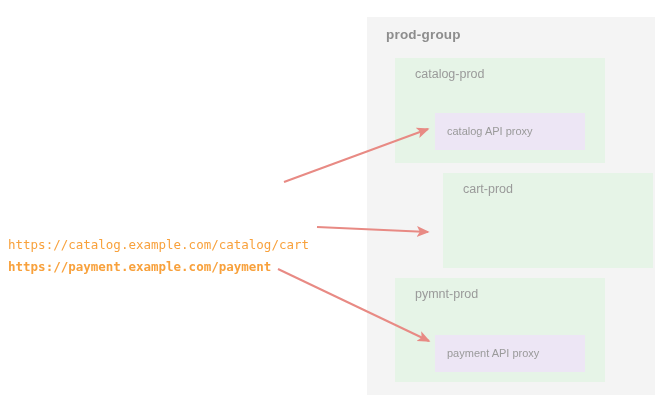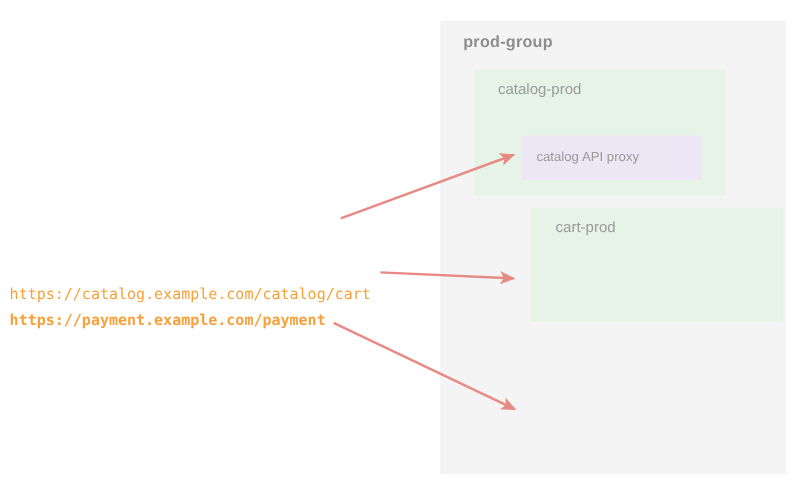--- a/index.html
+++ b/index.html
@@ -135,20 +135,26 @@
       <div class="env-title">catalog-prod</div>
       <div class="proxy-box">
         <div class="proxy-label">catalog API proxy</div>
       </div>
     </div>
 
     <div class="env-panel env-1">
       <div class="env-title">cart-prod</div>
     </div>
 
+    <div class="env-panel env-2">
+      <div class="env-title">pymnt-prod</div>
+      <div class="proxy-box">
+        <div class="proxy-label">payment API proxy</div>
+      </div>
+    </div>
 
   </div>
 
   <svg id="arrow-layer" viewBox="0 0 668 405">
     <defs>
       <marker id="ah" markerWidth="7" markerHeight="7" refX="5.6" refY="3.1" orient="auto" markerUnits="strokeWidth">
         <path d="M0,0.4 L6.4,3.1 L0,5.8 L1.5,3.1 Z" fill="#e88a84"></path>
       </marker>
     </defs>
 

